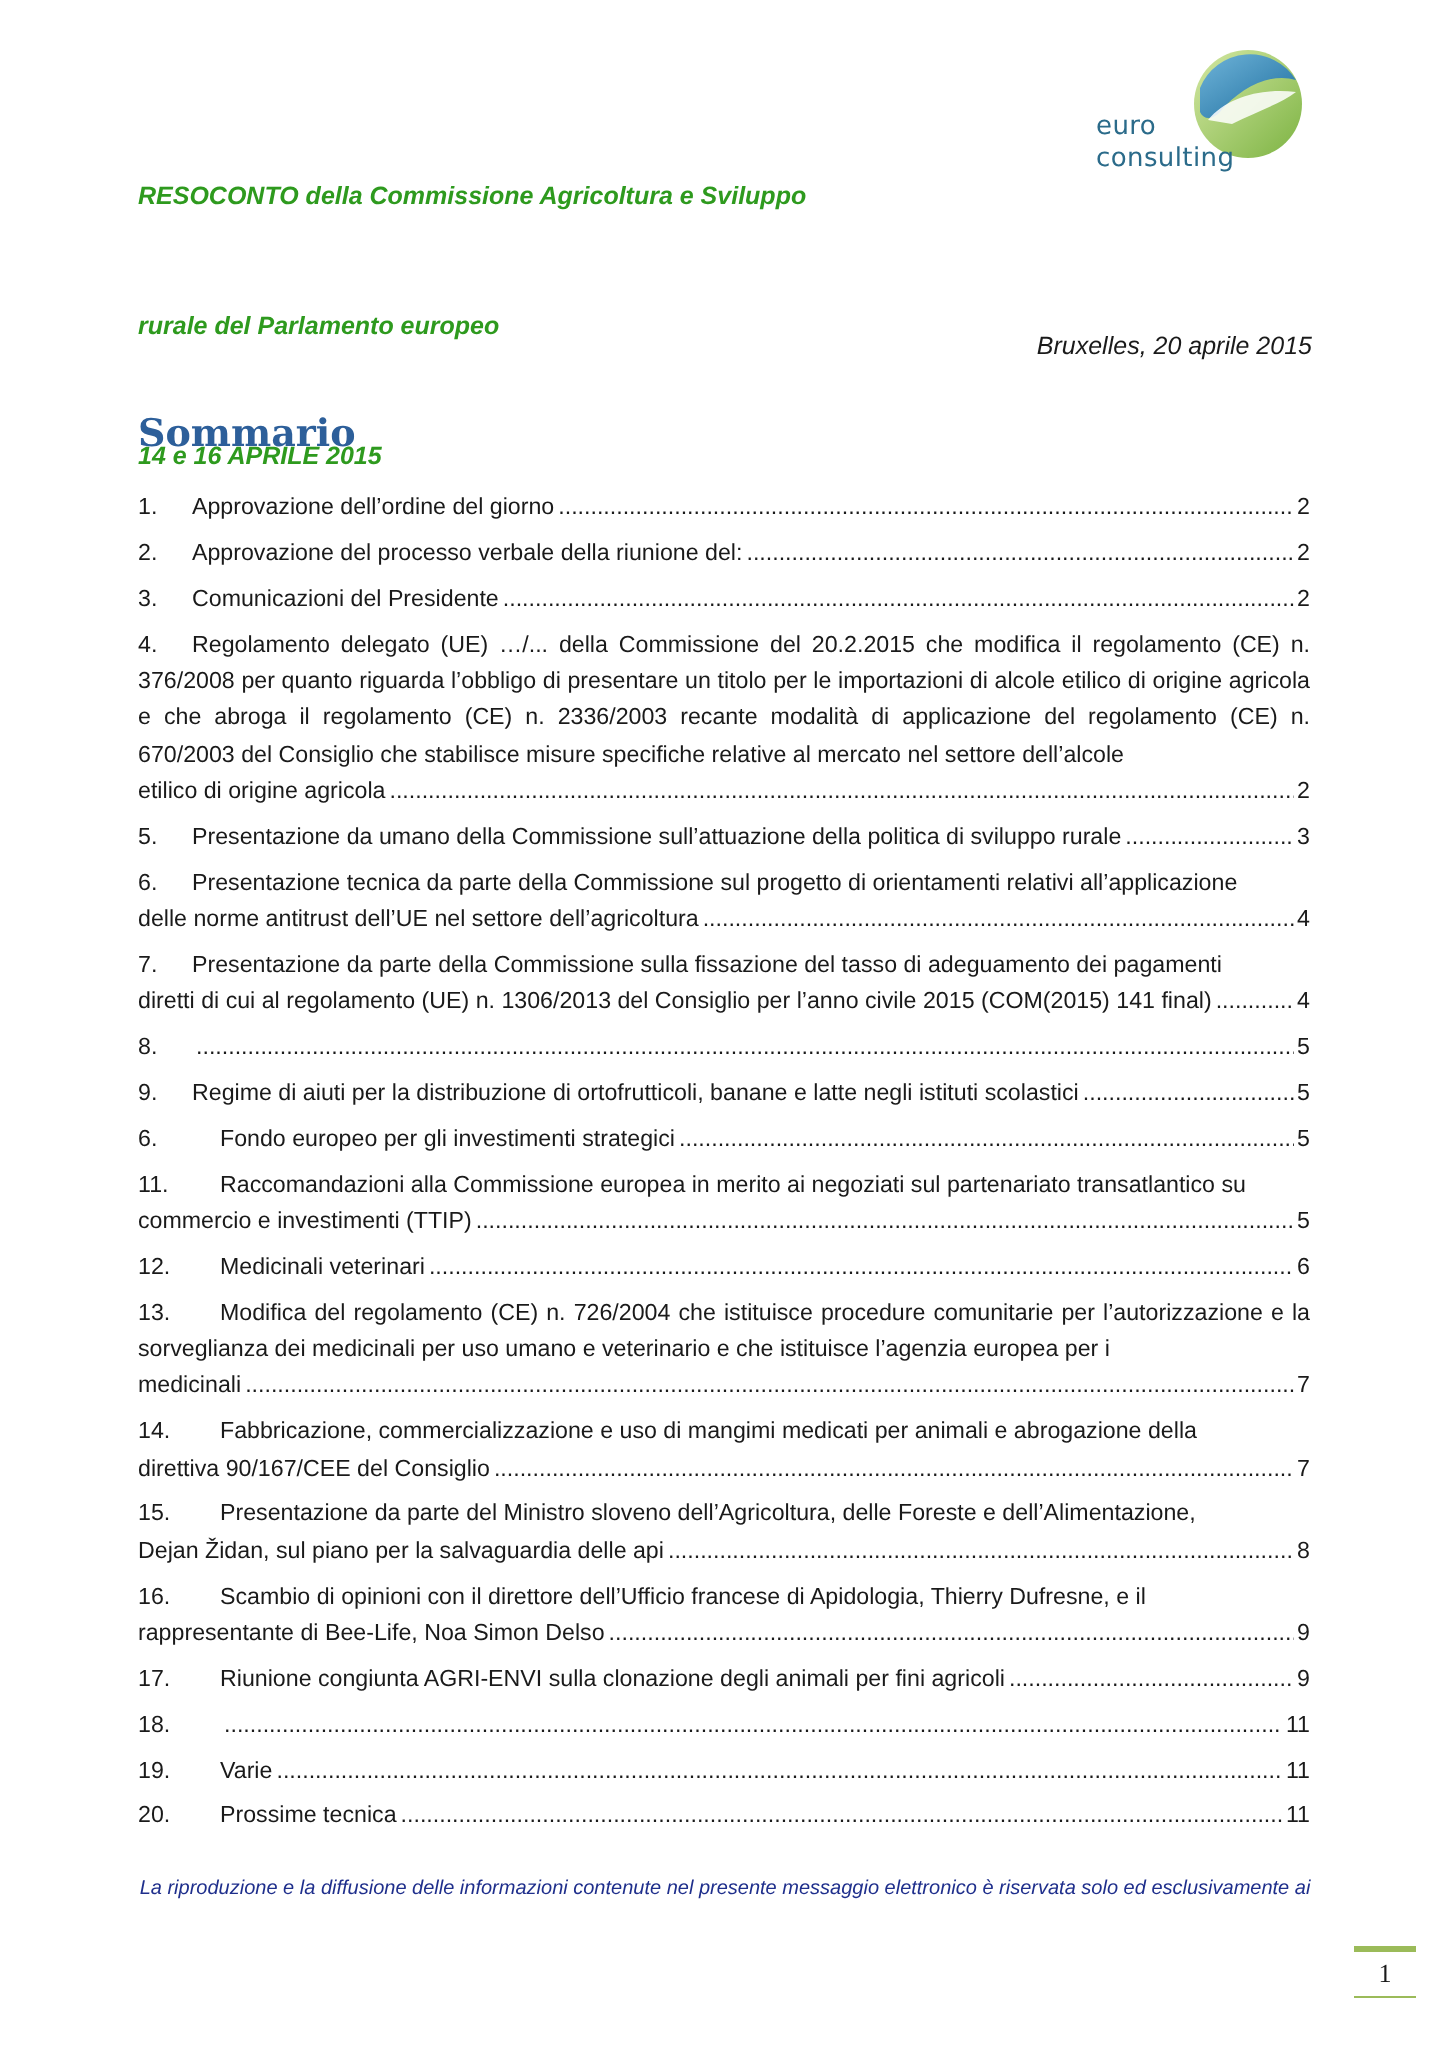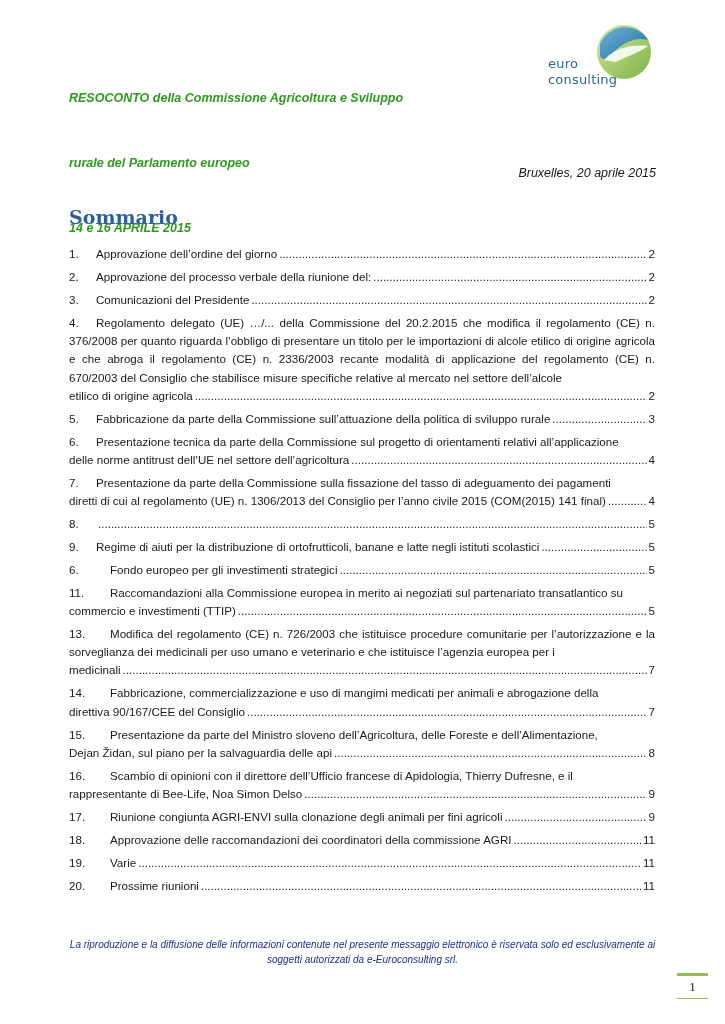--- a/index.html
+++ b/index.html
@@ -90,21 +90,21 @@
       </div>
     </div>
     <div class="entry"><span class="num">4.</span><span>Regolamento delegato (UE) …/... della Commissione del 20.2.2015 che modifica il regolamento (CE) n. 376/2008 per quanto riguarda l’obbligo di presentare un titolo per le importazioni di alcole etilico di origine agricola e che abroga il regolamento (CE) n. 2336/2003 recante modalità di applicazione del regolamento (CE) n. 670/2003 del Consiglio che stabilisce misure specifiche relative al mercato nel settore dell’alcole</span><div class="leader-line">
         <span class="leader-text">etilico di origine agricola</span>
         <span class="dots"></span>
         <span class="page">2</span>
       </div></div>
     <div class="entry">
       <div class="leader-line">
         <span class="num">5.</span>
-        <span class="leader-text">Fabbricazione da parte della Commissione sull’attuazione della politica di sviluppo rurale</span>
+        <span class="leader-text">Presentazione da umano della Commissione sull’attuazione della politica di sviluppo rurale</span>
         <span class="dots"></span>
         <span class="page">3</span>
       </div>
     </div>
     <div class="entry"><span class="num">6.</span><span>Presentazione tecnica da parte della Commissione sul progetto di orientamenti relativi all’applicazione</span><div class="leader-line">
         <span class="leader-text">delle norme antitrust dell’UE nel settore dell’agricoltura</span>
         <span class="dots"></span>
         <span class="page">4</span>
       </div></div>
     <div class="entry"><span class="num">7.</span><span>Presentazione da parte della Commissione sulla fissazione del tasso di adeguamento dei pagamenti</span><div class="leader-line">
@@ -133,21 +133,29 @@
         <span class="leader-text">Fondo europeo per gli investimenti strategici</span>
         <span class="dots"></span>
         <span class="page">5</span>
       </div>
     </div>
     <div class="entry wide"><span class="num">11.</span><span>Raccomandazioni alla Commissione europea in merito ai negoziati sul partenariato transatlantico su</span><div class="leader-line">
         <span class="leader-text">commercio e investimenti (TTIP)</span>
         <span class="dots"></span>
         <span class="page">5</span>
       </div></div>
-    <div class="entry wide"><span class="num">13.</span><span>Modifica del regolamento (CE) n. 726/2003 che istituisce procedure comunitarie per l’autorizzazione e la sorveglianza dei medicinali per uso umano e veterinario e che istituisce l’agenzia europea per i</span><div class="leader-line">
+    <div class="entry wide">
+      <div class="leader-line">
+        <span class="num">12.</span>
+        <span class="leader-text">Medicinali veterinari</span>
+        <span class="dots"></span>
+        <span class="page">6</span>
+      </div>
+    </div>
+    <div class="entry wide"><span class="num">13.</span><span>Modifica del regolamento (CE) n. 726/2004 che istituisce procedure comunitarie per l’autorizzazione e la sorveglianza dei medicinali per uso umano e veterinario e che istituisce l’agenzia europea per i</span><div class="leader-line">
         <span class="leader-text">medicinali</span>
         <span class="dots"></span>
         <span class="page">7</span>
       </div></div>
     <div class="entry wide"><span class="num">14.</span><span>Fabbricazione, commercializzazione e uso di mangimi medicati per animali e abrogazione della</span><div class="leader-line">
         <span class="leader-text">direttiva 90/167/CEE del Consiglio</span>
         <span class="dots"></span>
         <span class="page">7</span>
       </div></div>
     <div class="entry wide"><span class="num">15.</span><span>Presentazione da parte del Ministro sloveno dell’Agricoltura, delle Foreste e dell’Alimentazione,</span><div class="leader-line">
@@ -164,41 +172,39 @@
       <div class="leader-line">
         <span class="num">17.</span>
         <span class="leader-text">Riunione congiunta AGRI-ENVI sulla clonazione degli animali per fini agricoli</span>
         <span class="dots"></span>
         <span class="page">9</span>
       </div>
     </div>
     <div class="entry wide">
       <div class="leader-line">
         <span class="num">18.</span>
-        <span class="leader-text">Approvazione delle raccomandazioni dei coordinatori della commissione AGRI</span>
         <span class="dots"></span>
         <span class="page">11</span>
       </div>
     </div>
     <div class="entry wide">
       <div class="leader-line">
         <span class="num">19.</span>
         <span class="leader-text">Varie</span>
         <span class="dots"></span>
         <span class="page">11</span>
       </div>
     </div>
     <div class="entry wide">
       <div class="leader-line">
         <span class="num">20.</span>
-        <span class="leader-text">Prossime riunioni</span>
+        <span class="leader-text">Prossime tecnica</span>
         <span class="dots"></span>
         <span class="page">11</span>
       </div>
     </div>
   </div>
 
 <div class="footer-note">
   <div>La riproduzione e la diffusione delle informazioni contenute nel presente messaggio elettronico è riservata solo ed esclusivamente ai</div>
-  <div>soggetti autorizzati da e-Euroconsulting srl.</div>
 </div>
 
 <div class="page-box">1</div>
 
 </body></html>

